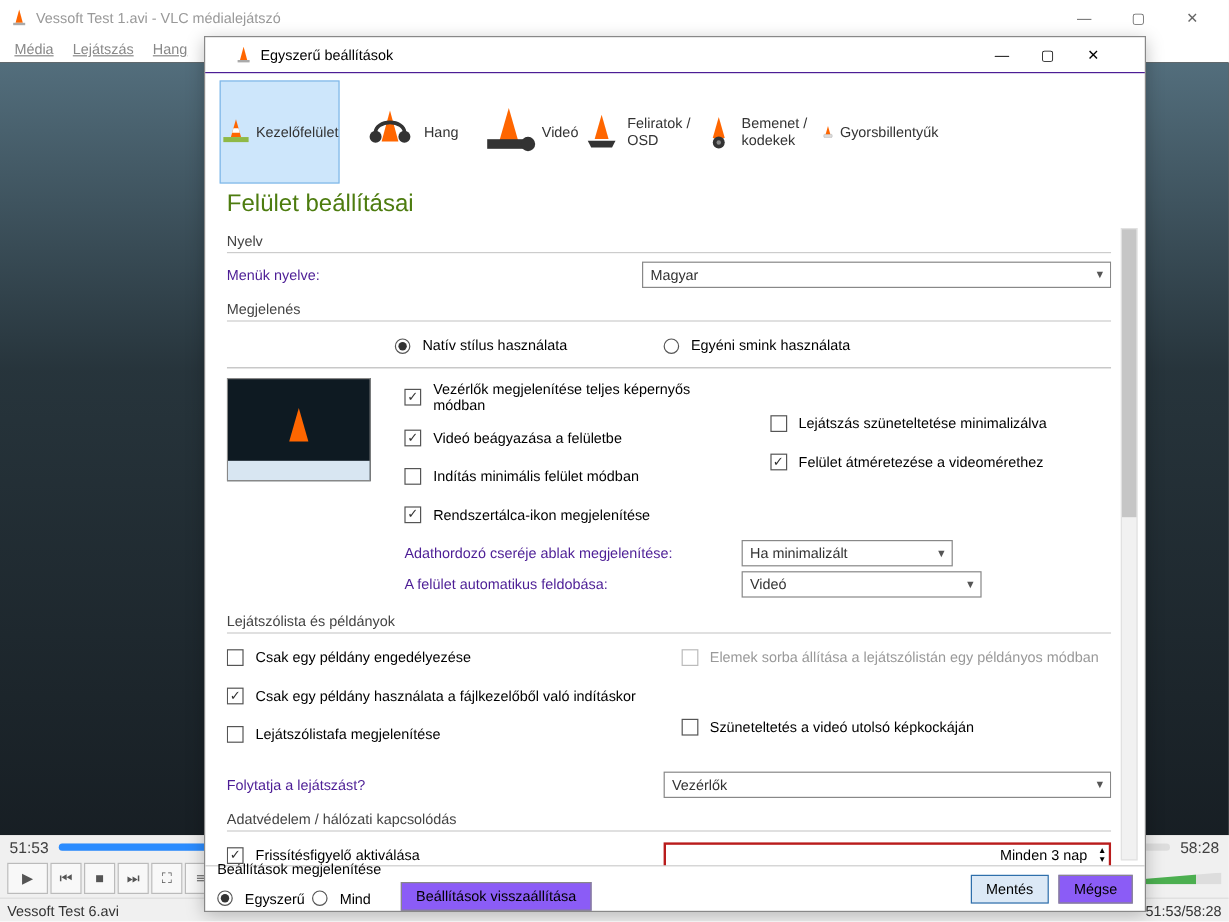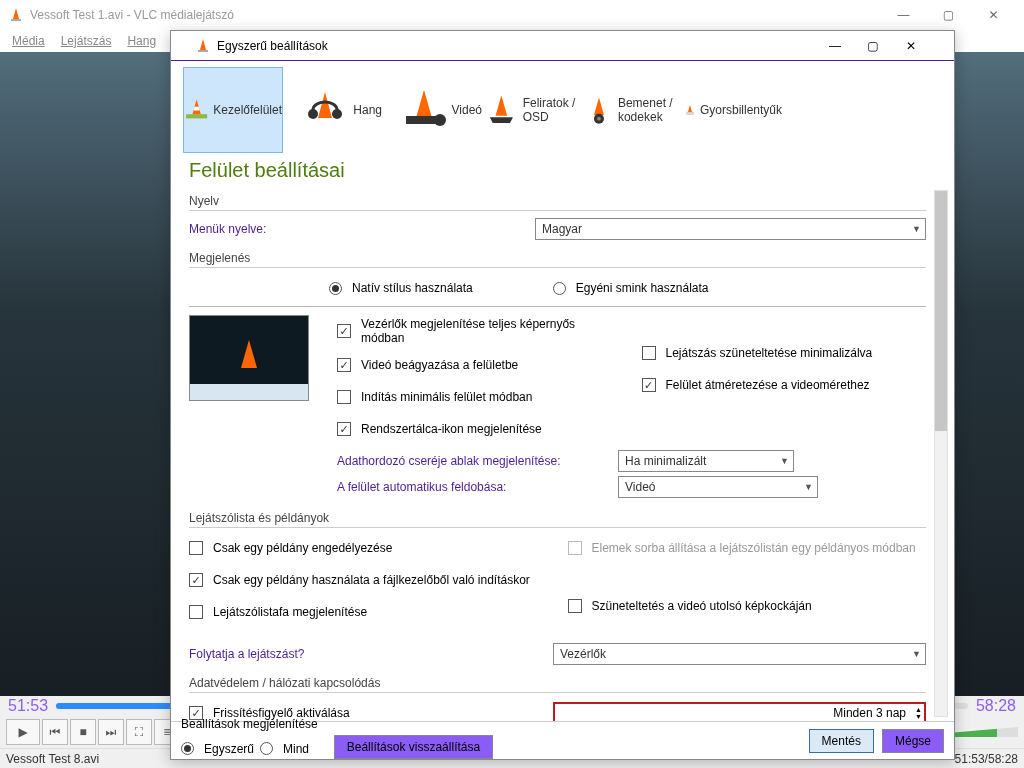--- a/index.html
+++ b/index.html
@@ -7,21 +7,21 @@
 .main-window{width:1024px;height:768px;background:#f0f0f0;position:relative;}
 .titlebar{height:30px;background:#fff;display:flex;align-items:center;padding:0 8px;color:#999;}
 .titlebar .title{flex:1;font-size:12px;}
 .titlebar .wbtn{width:45px;height:30px;display:flex;align-items:center;justify-content:center;color:#666;}
 .titlebar .cone-icon{width:16px;height:16px;margin-right:6px;}
 .menubar{height:22px;background:#fff;display:flex;align-items:center;padding:0 6px;gap:4px;color:#888;}
 .menubar span{padding:2px 6px;text-decoration:underline;}
 .video-area{position:absolute;top:52px;left:0;right:0;bottom:72px;background:#000;overflow:hidden;display:flex;align-items:center;justify-content:center;}
 .video-area .frame{width:100%;height:100%;background:linear-gradient(180deg,#5c7a8a 0%,#2b3a42 40%,#1a2228 100%);opacity:.9;}
 .seekbar{position:absolute;bottom:52px;left:0;right:0;height:20px;background:#f0f0f0;display:flex;align-items:center;padding:0 8px;gap:8px;}
-.seekbar .t{color:#8b5cf6;font-size:16px;}
+.seekbar .t{color:#404040;font-size:13px;}
 .seekbar .track{flex:1;height:6px;background:#ddd;border-radius:3px;position:relative;}
 .seekbar .fill{position:absolute;left:0;top:0;height:100%;width:89%;background:#2b8cff;border-radius:3px;}
 .controls{position:absolute;bottom:20px;left:0;right:0;height:32px;background:#f0f0f0;display:flex;align-items:center;padding:0 6px;gap:2px;}
 .ctl{width:26px;height:26px;border:1px solid #bbb;background:#f8f8f8;display:flex;align-items:center;justify-content:center;color:#555;}
 .ctl.play{width:34px;}
 .ctl-spacer{flex:1;}
 .vol{width:70px;height:10px;background:linear-gradient(90deg,#4caf50 70%,#ddd 70%);clip-path:polygon(0 60%,100% 0,100% 100%,0 100%);margin-left:4px;}
 .statusbar{position:absolute;bottom:0;left:0;right:0;height:20px;background:#f0f0f0;border-top:1px solid #ddd;display:flex;align-items:center;padding:0 6px;color:#333;}
 .statusbar .r{margin-left:auto;}
 
@@ -103,21 +103,21 @@
     <div class="ctl">≡</div>
     <div class="ctl">☰</div>
     <div class="ctl">↻</div>
     <div class="ctl">⇄</div>
     <div class="ctl-spacer"></div>
     <span style="color:#999;margin-right:4px;">1.00x</span>
     <div class="ctl">🔊</div>
     <div class="vol"></div>
   </div>
   <div class="statusbar">
-    <span>Vessoft Test 8.avi</span>
+    <span>Vessoft Test 6.avi</span>
     <span class="r">51:53/58:28</span>
   </div>
 
   <div class="dialog">
     <div class="dlg-title">
       <svg class="cone-icon" viewBox="0 0 16 16">
           <path d="M8 1l3 11H5z" fill="#f60"></path>
           <rect x="3" y="12" width="10" height="2" fill="#aaa"></rect>
         </svg>
       <span class="t">Egyszerű beállítások</span>

